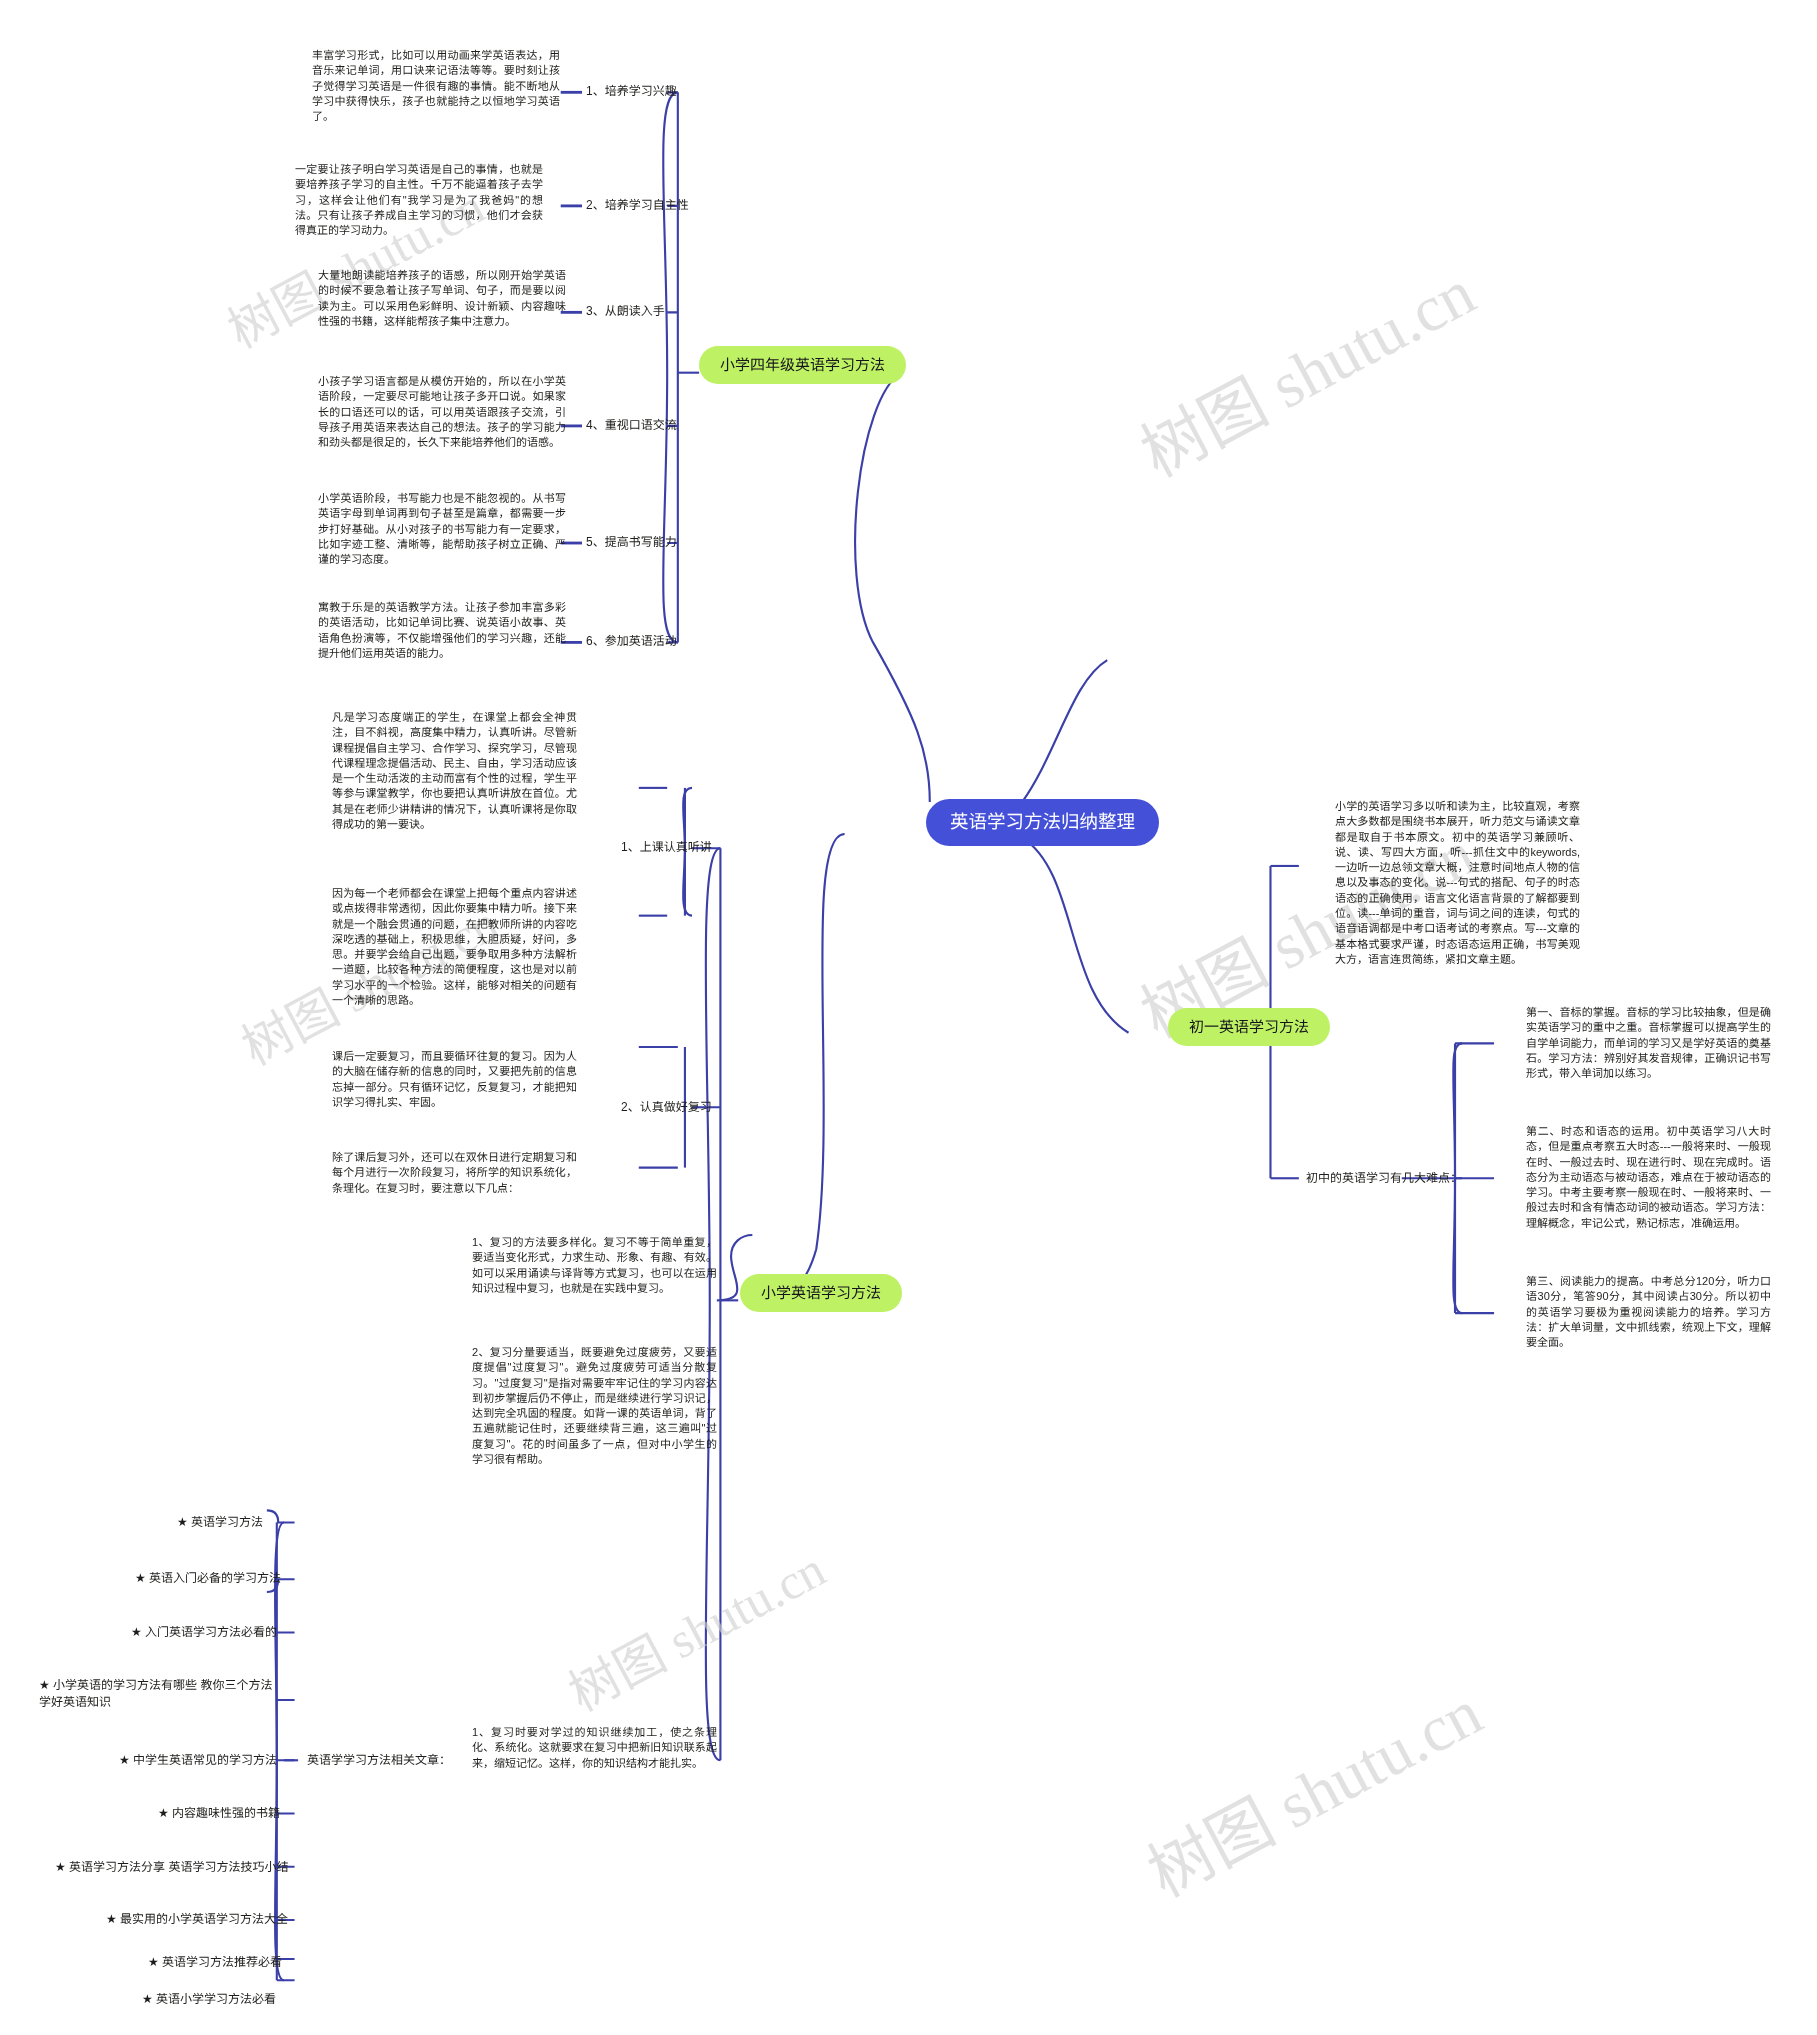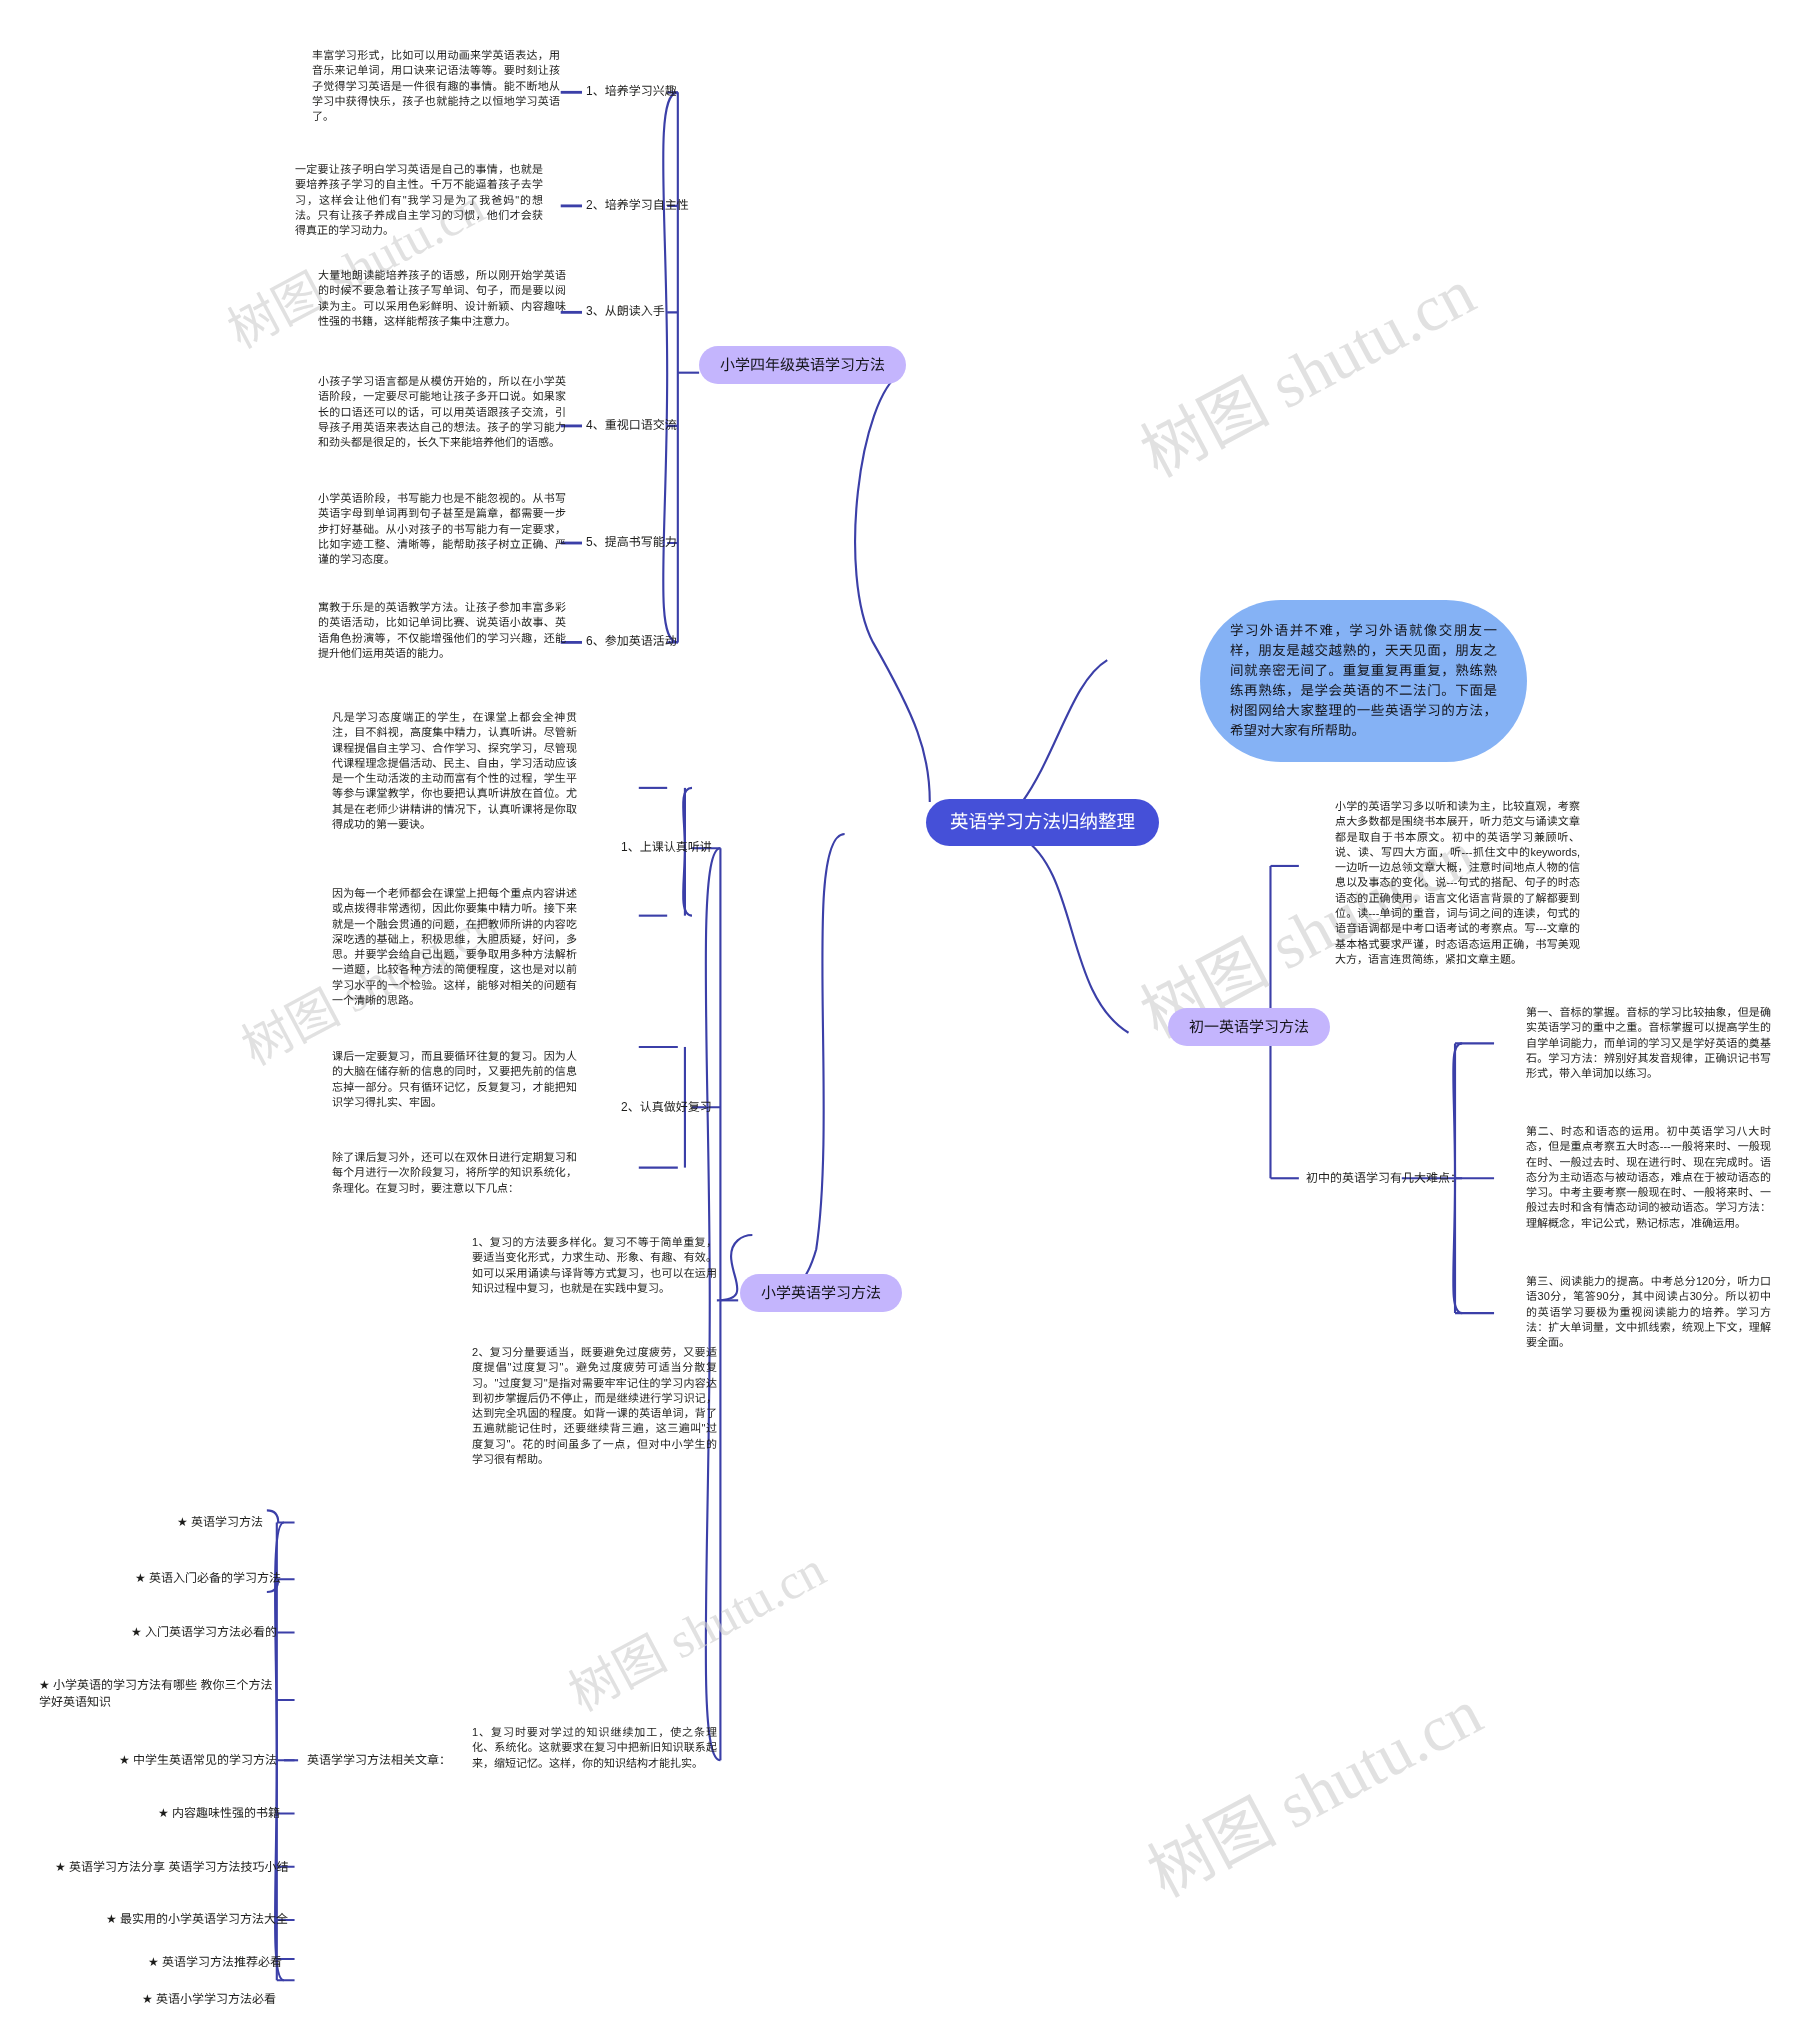--- a/index.html
+++ b/index.html
@@ -30,21 +30,21 @@
   .plain{
     font-size:12px;
     line-height:17px;
     color:#1d1d1b;
     white-space:nowrap;
   }
   .plain.wrap{white-space:normal;}
 
   
   .pill{
-    background:#c4b5fd;
+    background:#bef264;
     border-radius:28px;
     color:#14141a;
     font-size:15px;
     line-height:20px;
     padding:9.2px 21px;
     white-space:nowrap;
     text-align:center;
   }
 
   
@@ -157,21 +157,20 @@
 
   <div class="wm" style="left:213px;top:298px;">树图 shutu.cn</div>
   <div class="wm big" style="left:1122px;top:412px;">树图 shutu.cn</div>
   <div class="wm" style="left:227px;top:1015px;">树图 shutu.cn</div>
   <div class="wm big" style="left:1122px;top:973px;">树图 shutu.cn</div>
   <div class="wm" style="left:554px;top:1661px;">树图 shutu.cn</div>
   <div class="wm big" style="left:1129px;top:1832px;">树图 shutu.cn</div>
 
   <div class="node root" style="left:926px;top:799px;">英语学习方法归纳整理</div>
 
-  <div class="node blob" style="left:1200px;top:600px;width:327px;">学习外语并不难，学习外语就像交朋友一样，朋友是越交越熟的，天天见面，朋友之间就亲密无间了。重复重复再重复，熟练熟练再熟练，是学会英语的不二法门。下面是树图网给大家整理的一些英语学习的方法，希望对大家有所帮助。</div>
 
   <div class="node pill" style="left:699px;top:346px;">小学四年级英语学习方法</div>
 
   <div class="node plain" style="left:586px;top:83px;">1、培养学习兴趣</div>
   <div class="node leaf" style="left:312px;top:48px;width:248px;">丰富学习形式，比如可以用动画来学英语表达，用音乐来记单词，用口诀来记语法等等。要时刻让孩子觉得学习英语是一件很有趣的事情。能不断地从学习中获得快乐，孩子也就能持之以恒地学习英语了。</div>
 
   <div class="node plain" style="left:586px;top:197px;">2、培养学习自主性</div>
   <div class="node leaf" style="left:295px;top:162px;width:248px;">一定要让孩子明白学习英语是自己的事情，也就是要培养孩子学习的自主性。千万不能逼着孩子去学习，这样会让他们有"我学习是为了我爸妈"的想法。只有让孩子养成自主学习的习惯，他们才会获得真正的学习动力。</div>
 
   <div class="node plain" style="left:586px;top:303px;">3、从朗读入手</div>

